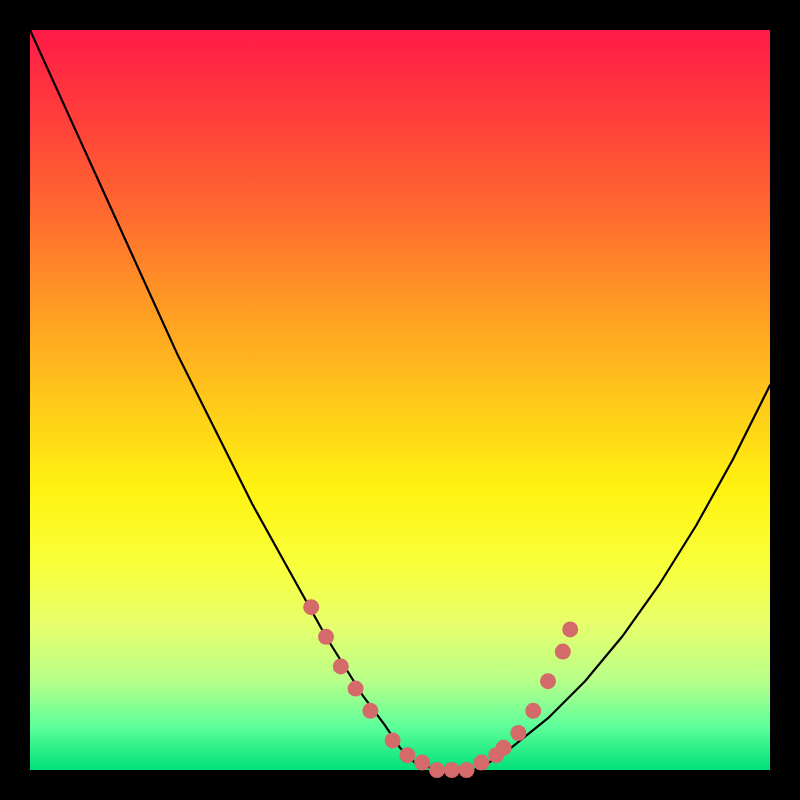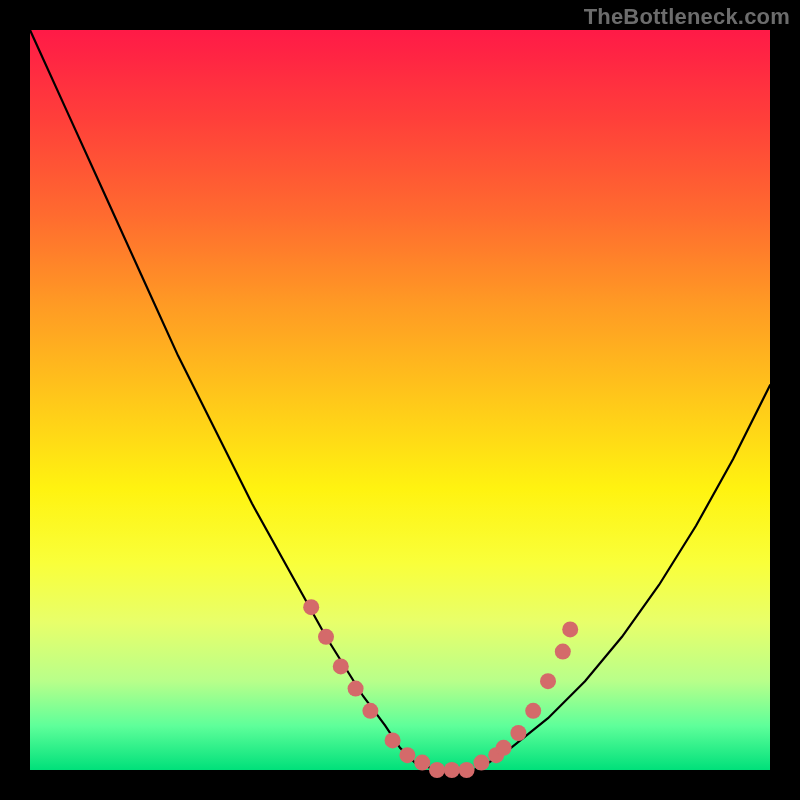--- a/index.html
+++ b/index.html
@@ -58,21 +58,20 @@
     font-weight: 600;
     color: #6c6c6c;
     letter-spacing: 0.2px;
     user-select: none;
   }
 </style>
 </head>
 <body>
 
 <div class="stage">
-  <div class="watermark">TheBottleneck.com</div>
 
   <div class="plot-area">
     <div class="gradient-bg"></div>
     <svg class="curve" viewBox="0 0 740 740" preserveAspectRatio="none">
       <path id="curve-path" fill="none" stroke-width="2.2" stroke-linecap="round" stroke="#000000" d="M0.0 0.0 L37.0 81.4 L74.0 162.8 L111.0 244.2 L148.0 325.6 L185.0 399.6 L222.0 473.6 L259.0 540.2 L296.0 606.8 L333.0 666.0 L355.2 695.6 L370.0 717.8 L384.8 732.6 L407.0 740.0 L429.2 740.0 L444.0 740.0 L458.8 732.6 L481.0 717.8 L518.0 688.2 L555.0 651.2 L592.0 606.8 L629.0 555.0 L666.0 495.8 L703.0 429.2 L740.0 355.2"></path>
       <g id="markers-group">
           <circle cx="281.2" cy="577.2" r="8" fill="#d46a6a"></circle>
           <circle cx="296.0" cy="606.8" r="8" fill="#d46a6a"></circle>
           <circle cx="310.8" cy="636.4" r="8" fill="#d46a6a"></circle>
           <circle cx="325.6" cy="658.6" r="8" fill="#d46a6a"></circle>

